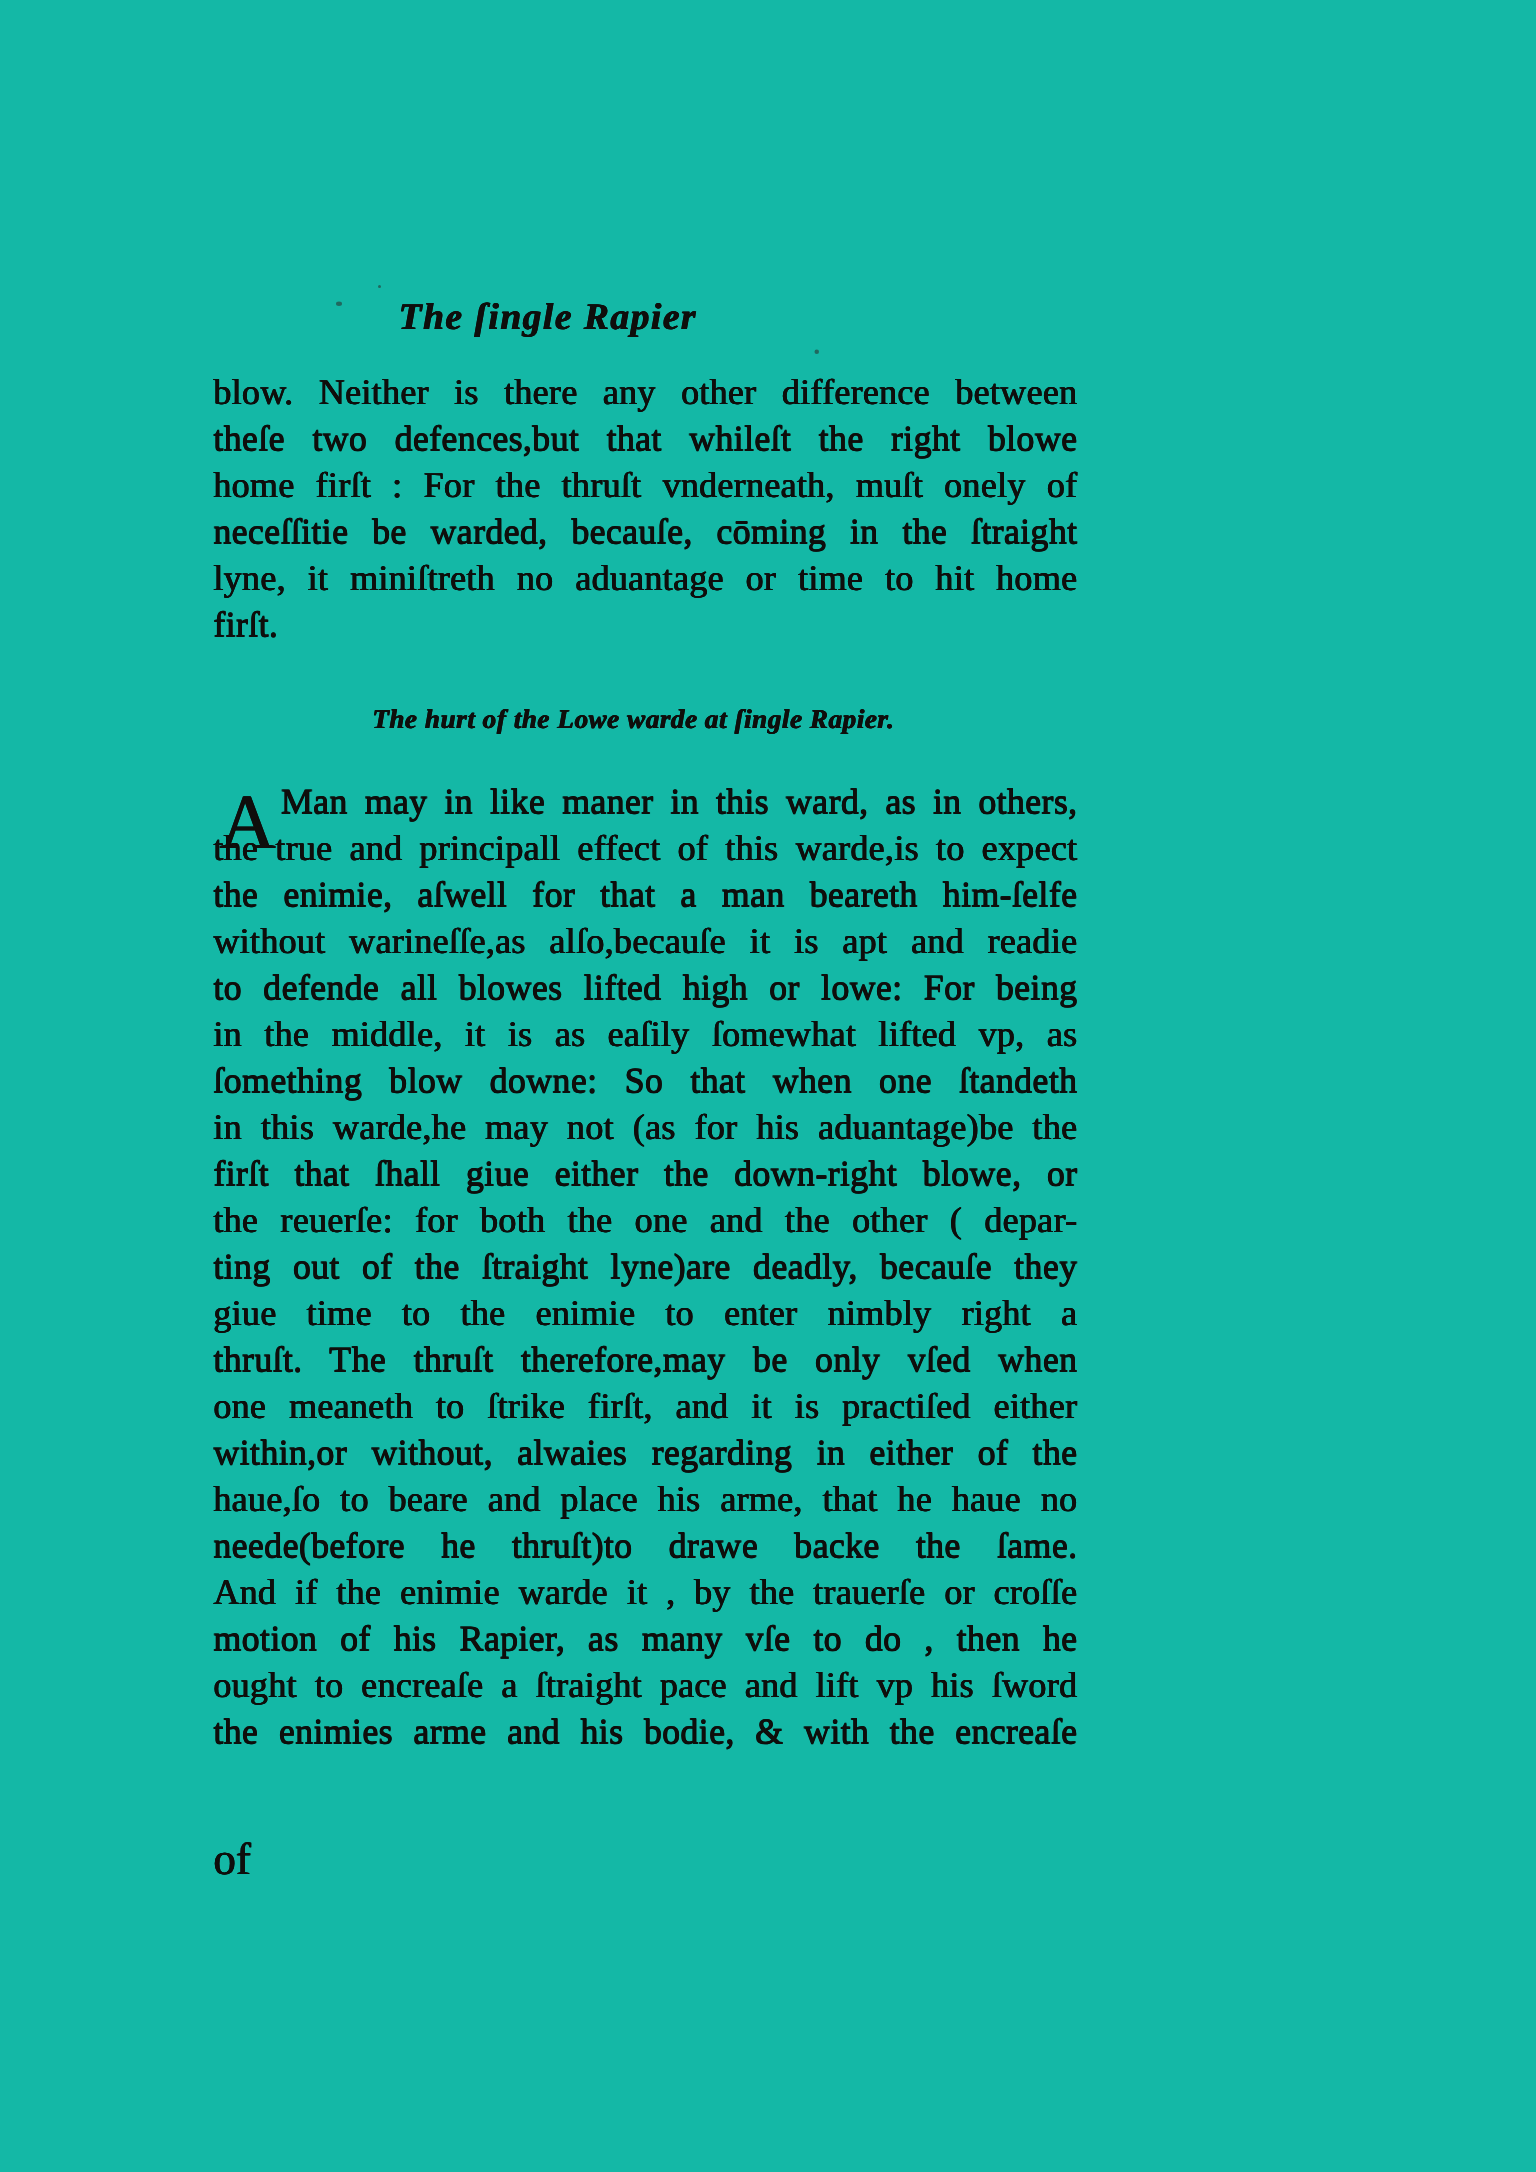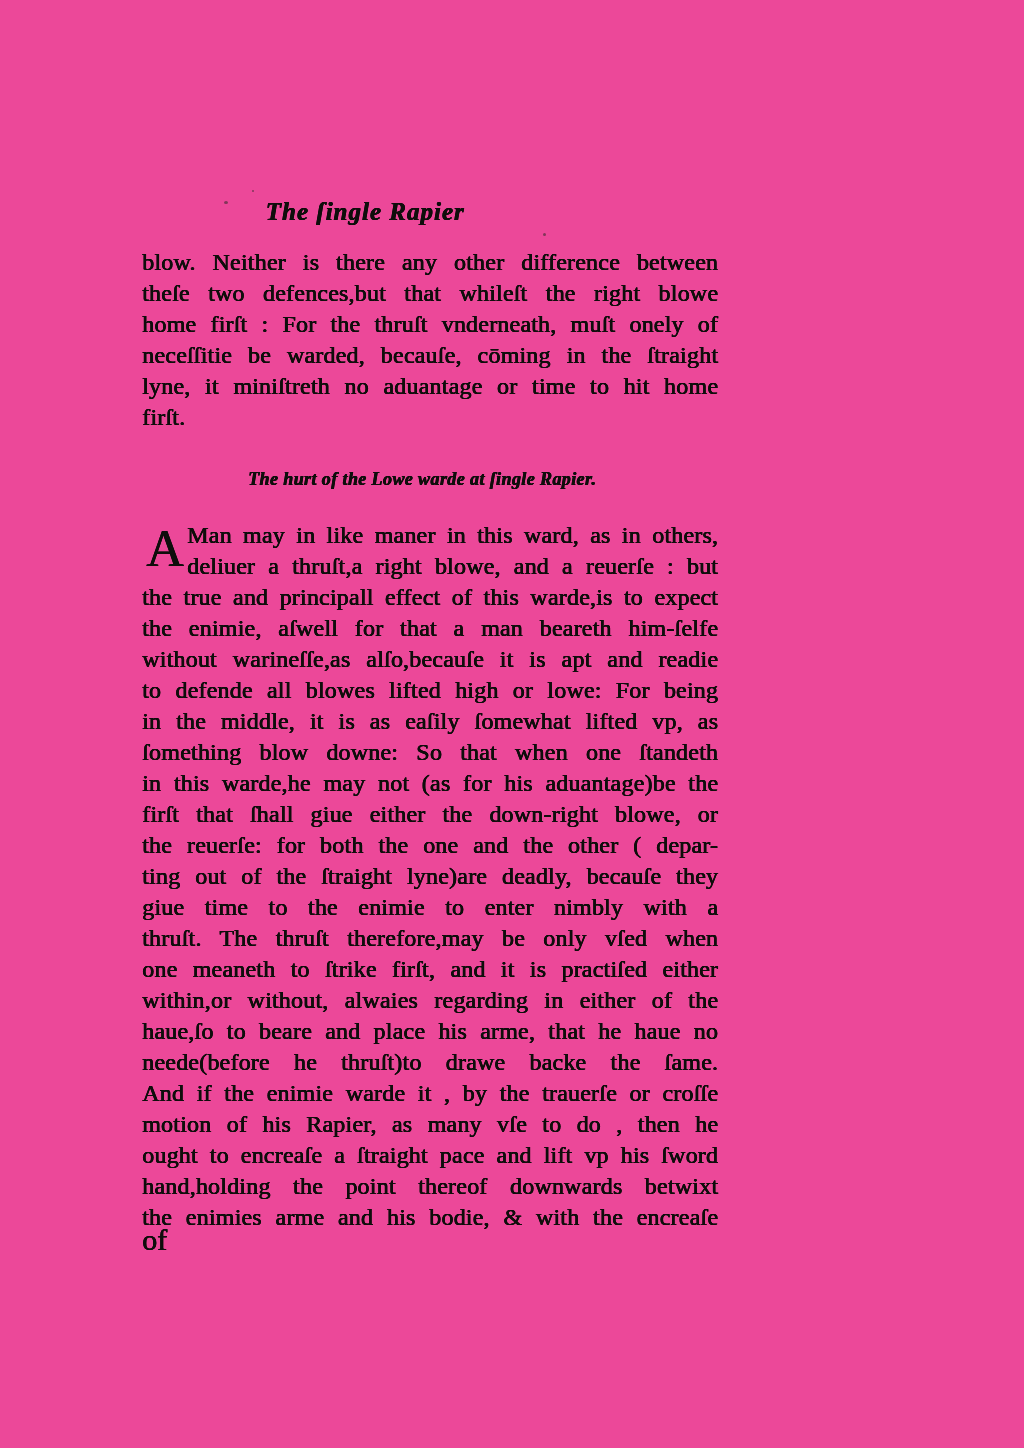--- a/index.html
+++ b/index.html
@@ -4,21 +4,21 @@
 <style>
   html, body {
     margin: 0;
     padding: 0;
     background: #ffffff;
   }
   .page {
     position: relative;
     width: 1024px;
     height: 1448px;
-    background: #ec4899;
+    background: #14b8a6;
     overflow: hidden;
     font-family: "Liberation Serif", "DejaVu Serif", serif;
     color: #0f0e0c;
   }
   
   .ink {
     text-shadow: 0.5px 0 currentColor, 0 0.4px currentColor, 0.5px 0.4px currentColor;
   }
   .running-header {
     position: absolute;
@@ -108,39 +108,37 @@
     <div class="line ink">neceſſitie be warded, becauſe, cōming in the ſtraight</div>
     <div class="line ink">lyne, it miniſtreth no aduantage or time to hit home</div>
     <div class="line ink short">firſt.</div>
   </div>
 
   <div class="section-heading ink">The hurt of the Lowe warde at ſingle Rapier.</div>
 
   <div class="para para-2 para-2-wrap">
     <span class="drop-cap ink">A</span>
     <div class="line ink indented">Man may in like maner in this ward, as in others,</div>
-    <div class="line ink indented">deliuer a thruſt,a right blowe, and a reuerſe : but</div>
     <div class="line ink">the true and principall effect of this warde,is to expect</div>
     <div class="line ink">the enimie, aſwell for that a man beareth him-ſelfe</div>
     <div class="line ink">without warineſſe,as alſo,becauſe it is apt and readie</div>
     <div class="line ink">to defende all blowes lifted high or lowe: For being</div>
     <div class="line ink">in the middle, it is as eaſily ſomewhat lifted vp, as</div>
     <div class="line ink">ſomething blow downe: So that when one ſtandeth</div>
     <div class="line ink">in this warde,he may not (as for his aduantage)be the</div>
     <div class="line ink">firſt that ſhall giue either the down-right blowe, or</div>
     <div class="line ink">the reuerſe: for both the one and the other ( depar-</div>
     <div class="line ink">ting out of the ſtraight lyne)are deadly, becauſe they</div>
-    <div class="line ink">giue time to the enimie to enter nimbly with a</div>
+    <div class="line ink">giue time to the enimie to enter nimbly right a</div>
     <div class="line ink">thruſt. The thruſt therefore,may be only vſed when</div>
     <div class="line ink">one meaneth to ſtrike firſt, and it is practiſed either</div>
     <div class="line ink">within,or without, alwaies regarding in either of the</div>
     <div class="line ink">haue,ſo to beare and place his arme, that he haue no</div>
     <div class="line ink">neede(before he thruſt)to drawe backe the ſame.</div>
     <div class="line ink">And if the enimie warde it , by the trauerſe or croſſe</div>
     <div class="line ink">motion of his Rapier, as many vſe to do , then he</div>
     <div class="line ink">ought to encreaſe a ſtraight pace and lift vp his ſword</div>
-    <div class="line ink">hand,holding the point thereof downwards betwixt</div>
     <div class="line ink">the enimies arme and his bodie, &amp; with the encreaſe</div>
   </div>
 
   <div class="catchword ink">of</div>
 
 </div>
 
 </body></html>

